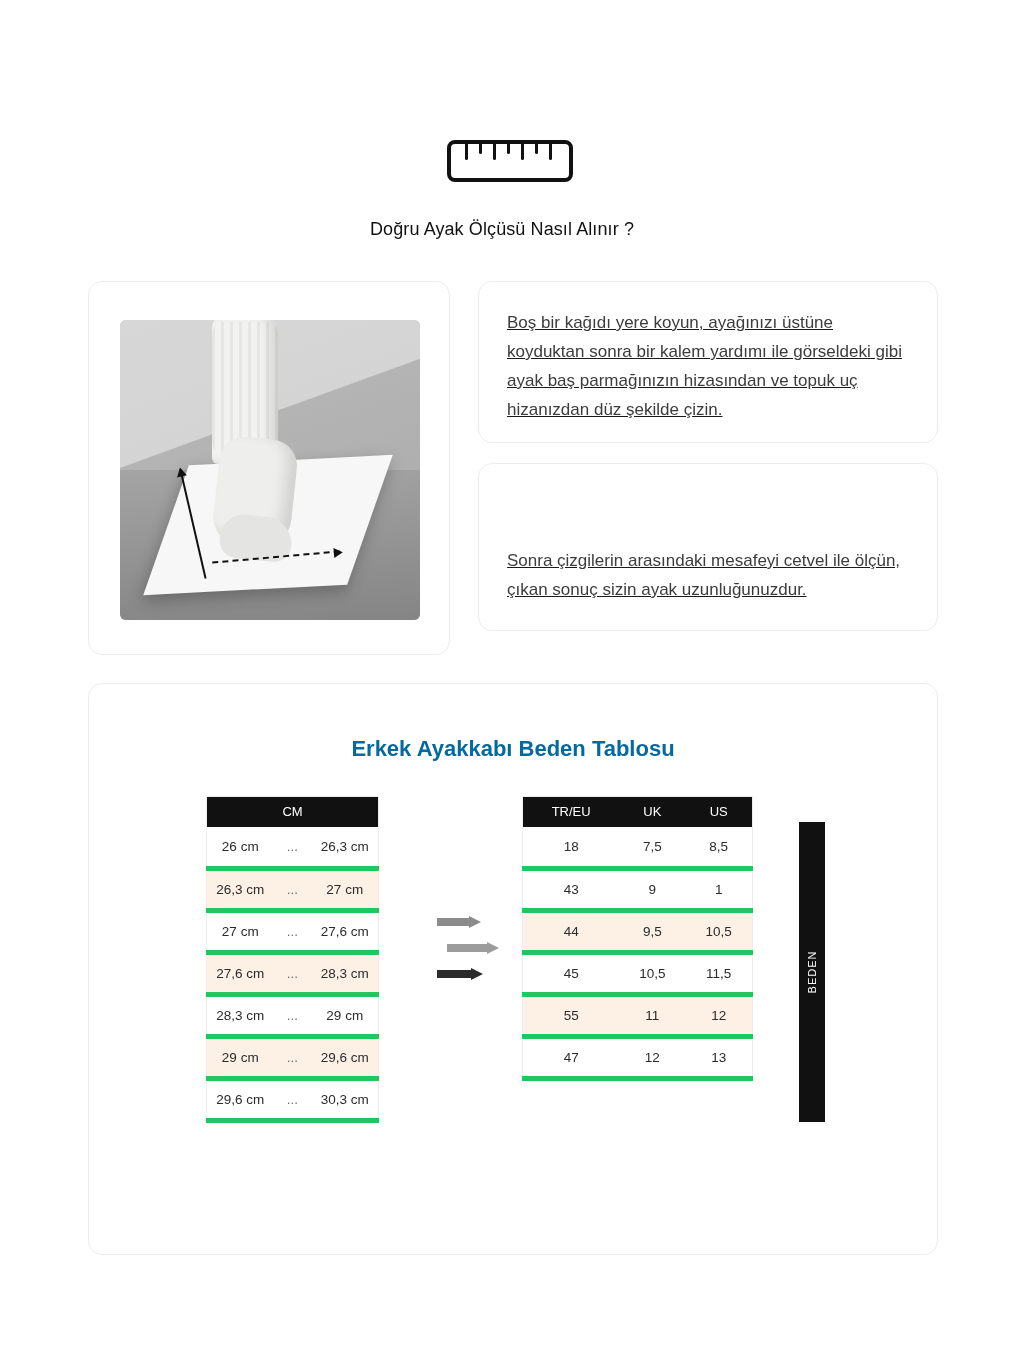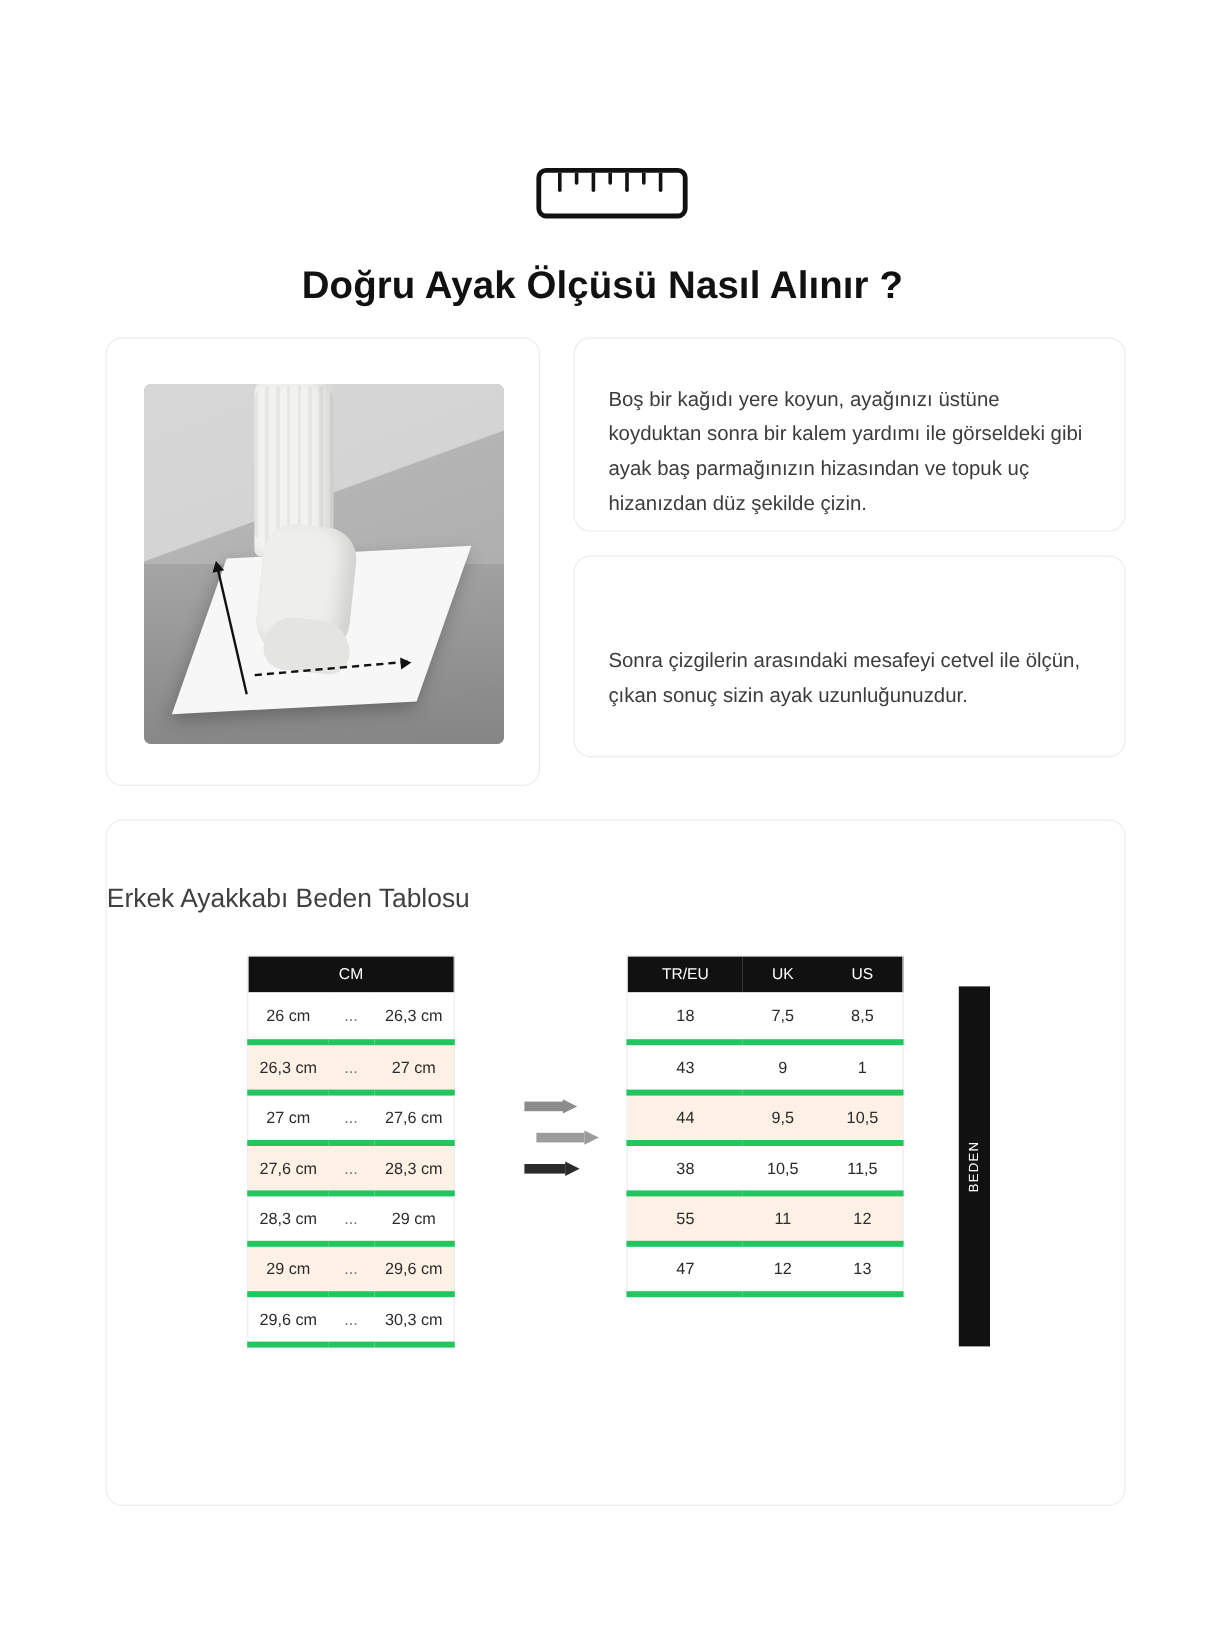--- a/index.html
+++ b/index.html
@@ -36,22 +36,22 @@
     width: 3px;
     background: #111111;
     border-radius: 0 0 2px 2px;
   }
 
   
   .title {
     position: absolute;
     top: 219px; left: 0; right: 16px;
     text-align: center;
-    font-size: 32px;
-    font-weight: bold;
+    font-size: 18px;
+    font-weight: normal;
     letter-spacing: 0.1px;
     color: #111111;
   }
 
   
   .card {
     position: absolute;
     background: #ffffff;
     border: 1px solid #ededed;
     border-radius: 14px;
@@ -136,43 +136,44 @@
   }
   .photo .arrow-h:after {
     content: ""; position: absolute; right: -3px; top: -5px;
     border-top: 5px solid transparent; border-bottom: 5px solid transparent;
     border-left: 9px solid #111;
   }
 
   .text-card {
     left: 478px;
     width: 460px;
-    padding: 36px 28px;
+    padding: 26px 28px;
+    text-decoration: underline;
   }
   .text-card-1 { top: 281px; height: 162px; }
   .text-card-2 { top: 463px; height: 168px; display: flex; align-items: flex-end; }
   .text-card p {
     margin: 0;
     font-size: 17px;
     line-height: 29px;
     color: #3c3c3c;
   }
 
   
   .table-card {
     top: 683px; left: 88px;
     width: 850px; height: 572px;
   }
   .table-title {
     position: absolute;
     top: 52px; left: 0; right: 0;
-    text-align: left;
+    text-align: center;
     font-size: 22px;
-    font-weight: normal;
-    color: #404040;
+    font-weight: bold;
+    color: #0369a1;
   }
 
   .cm-table {
     position: absolute;
     top: 112px; left: 117px;
     width: 173px;
     border-collapse: collapse;
     font-size: 13.5px;
   }
   .size-table {
@@ -360,21 +361,21 @@
           <td>43</td>
           <td>9</td>
           <td>1</td>
         </tr>
         <tr class="alt">
           <td>44</td>
           <td>9,5</td>
           <td>10,5</td>
         </tr>
         <tr>
-          <td>38</td>
+          <td>45</td>
           <td>10,5</td>
           <td>11,5</td>
         </tr>
         <tr class="alt">
           <td>55</td>
           <td>11</td>
           <td>12</td>
         </tr>
         <tr>
           <td>47</td>

